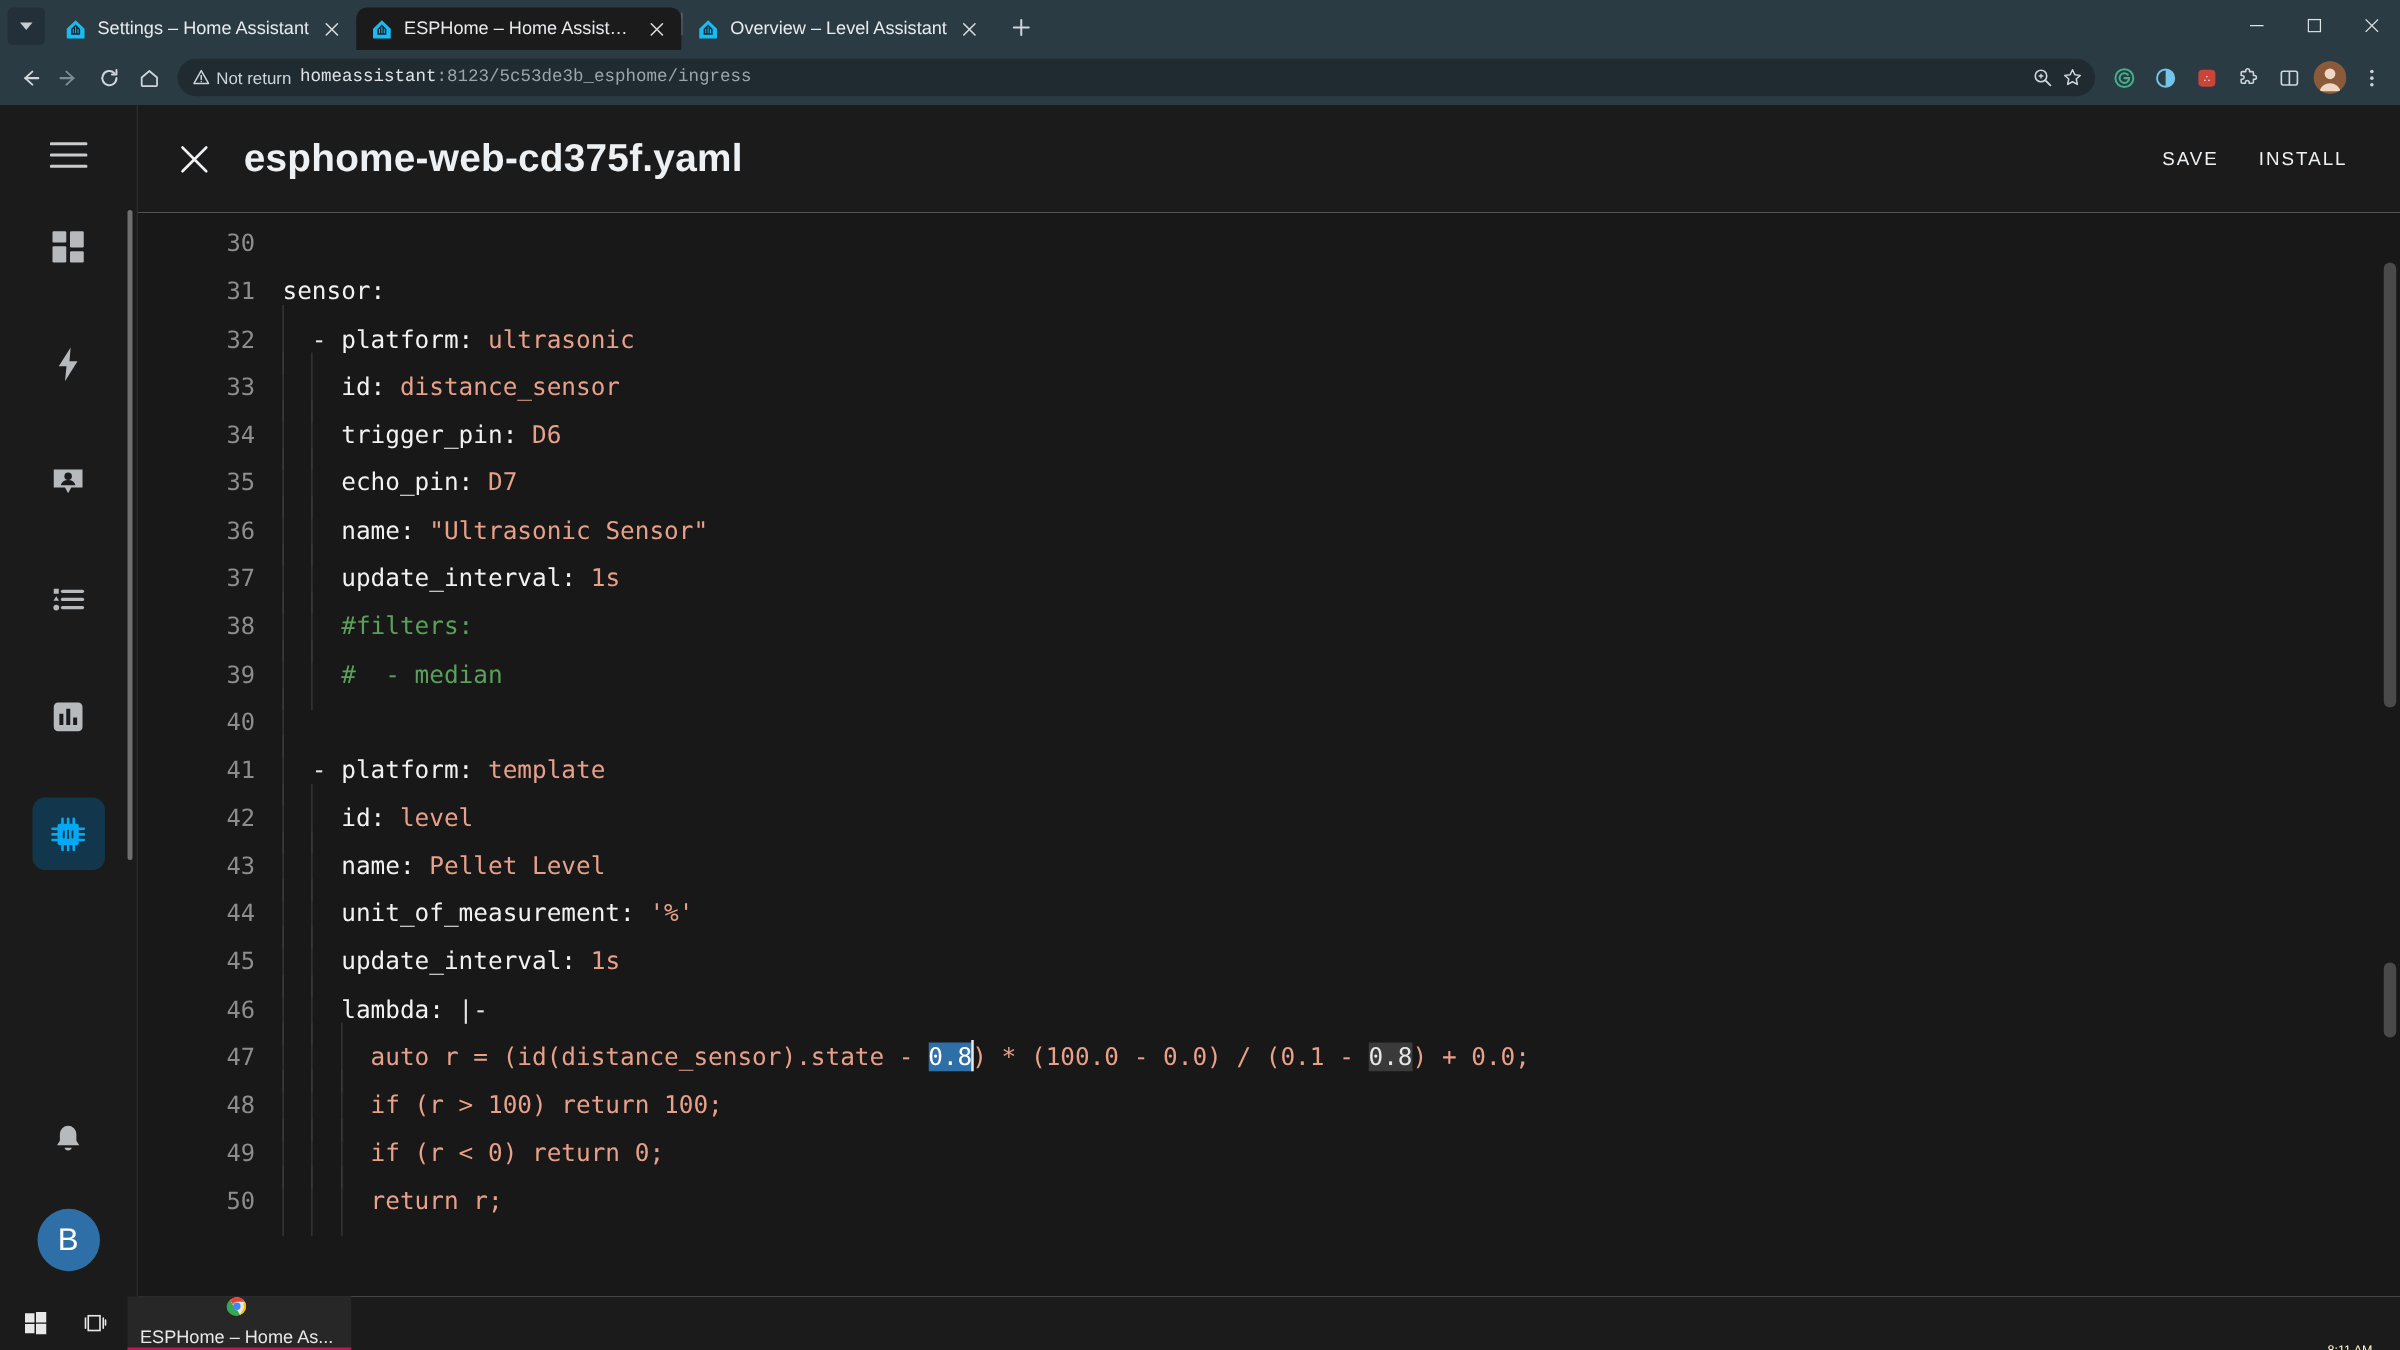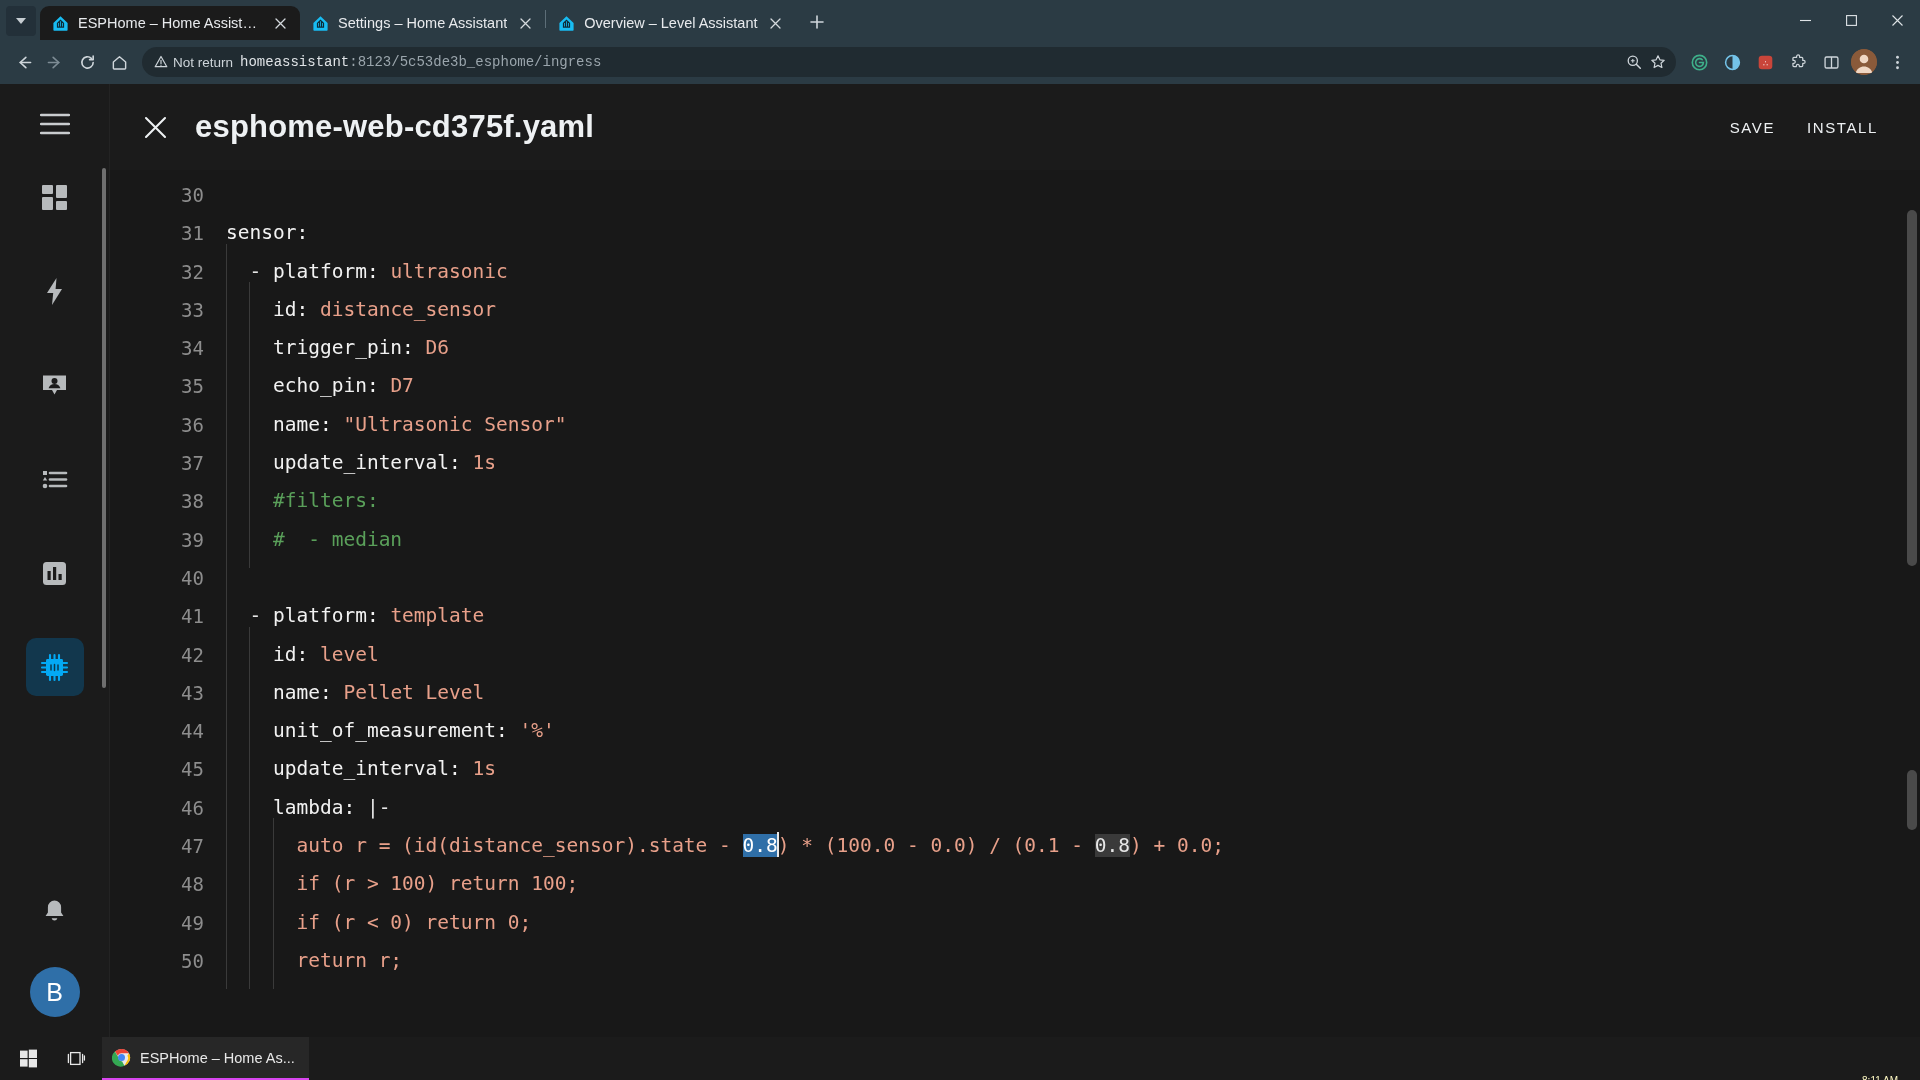--- a/index.html
+++ b/index.html
@@ -100,55 +100,55 @@
   .cm { color: #5aa05a; }
   .pl { color: #e6e6e6; }
   .sel { background: #2f6fa8; color: #fff; }
   .matchhl { background: #3a3a3a; }
   .caret { display: inline-block; width: 2px; height: 25px; background: #e8e8e8; vertical-align: -5px; margin: 0 -1px; }
 
   
   .taskbar { height: 43px; background: #1b1b1b; display: flex; align-items: center; padding: 0 6px; gap: 4px; }
   .tbk-icon { width: 44px; height: 43px; display: flex; align-items: center; justify-content: center; }
   .tbk-icon svg { width: 19px; height: 19px; }
-  .tbk-task { height: 43px; display: flex; align-items: center; gap: 9px; padding: 0 14px 0 10px; border-bottom: 2px solid #d946ef; background: #272727; }
+  .tbk-task { height: 43px; display: flex; align-items: center; gap: 9px; padding: 0 14px 0 10px; border-bottom: 2px solid #be185d; background: #272727; flex-direction: column; }
   .tbk-task .lbl { color: #e8e8e8; font-size: 14.5px; white-space: nowrap; }
   .tbk-spacer { flex: 1 1 auto; }
   .clock { color: #fef9c3; font-size: 10px; padding-right: 16px; margin-top: 44px; }
 </style>
 </head>
 <body>
 
 <div class="chrome-window">
 
   <div class="tabstrip">
     <div class="tabstrip-left-btn">
       <span class="chev"></span>
     </div>
     <div id="tabs-host" style="display:flex; align-items:flex-end;">
+        <div class="tab inactive">
+          <svg viewBox="0 0 17 17" class="favicon">
+            <path d="M8.5 1.2L15.6 8v7.1a.7.7 0 0 1-.7.7H2.1a.7.7 0 0 1-.7-.7V8z" fill="#18bcf2"></path>
+            <path d="M8.5 4.6l3.6 3.5v4.6H4.9V8.1z" fill="#0c2a36"></path>
+            <path d="M8.1 6.3h.8v5.2h-.8zM6.2 8.1h.8v3.4h-.8zM10 8.1h.8v3.4H10z" fill="#18bcf2"></path>
+          </svg>
+          <span class="ttl">Settings – Home Assistant</span>
+          <span class="tclose">
+            <svg viewBox="0 0 11 11">
+              <path d="M1 1l9 9M10 1l-9 9" stroke="#d4d9dd" stroke-width="1.3" stroke-linecap="round"></path>
+            </svg>
+          </span>
+        </div>
         <div class="tab active">
           <svg viewBox="0 0 17 17" class="favicon">
             <path d="M8.5 1.2L15.6 8v7.1a.7.7 0 0 1-.7.7H2.1a.7.7 0 0 1-.7-.7V8z" fill="#18bcf2"></path>
             <path d="M8.5 4.6l3.6 3.5v4.6H4.9V8.1z" fill="#0c2a36"></path>
             <path d="M8.1 6.3h.8v5.2h-.8zM6.2 8.1h.8v3.4h-.8zM10 8.1h.8v3.4H10z" fill="#18bcf2"></path>
           </svg>
           <span class="ttl">ESPHome – Home Assistant</span>
-          <span class="tclose">
-            <svg viewBox="0 0 11 11">
-              <path d="M1 1l9 9M10 1l-9 9" stroke="#d4d9dd" stroke-width="1.3" stroke-linecap="round"></path>
-            </svg>
-          </span>
-        </div>
-        <div class="tab inactive">
-          <svg viewBox="0 0 17 17" class="favicon">
-            <path d="M8.5 1.2L15.6 8v7.1a.7.7 0 0 1-.7.7H2.1a.7.7 0 0 1-.7-.7V8z" fill="#18bcf2"></path>
-            <path d="M8.5 4.6l3.6 3.5v4.6H4.9V8.1z" fill="#0c2a36"></path>
-            <path d="M8.1 6.3h.8v5.2h-.8zM6.2 8.1h.8v3.4h-.8zM10 8.1h.8v3.4H10z" fill="#18bcf2"></path>
-          </svg>
-          <span class="ttl">Settings – Home Assistant</span>
           <span class="tclose">
             <svg viewBox="0 0 11 11">
               <path d="M1 1l9 9M10 1l-9 9" stroke="#d4d9dd" stroke-width="1.3" stroke-linecap="round"></path>
             </svg>
           </span>
         </div>
         <div class="tab-sep"></div>
         <div class="tab inactive">
           <svg viewBox="0 0 17 17" class="favicon">
             <path d="M8.5 1.2L15.6 8v7.1a.7.7 0 0 1-.7.7H2.1a.7.7 0 0 1-.7-.7V8z" fill="#18bcf2"></path>

